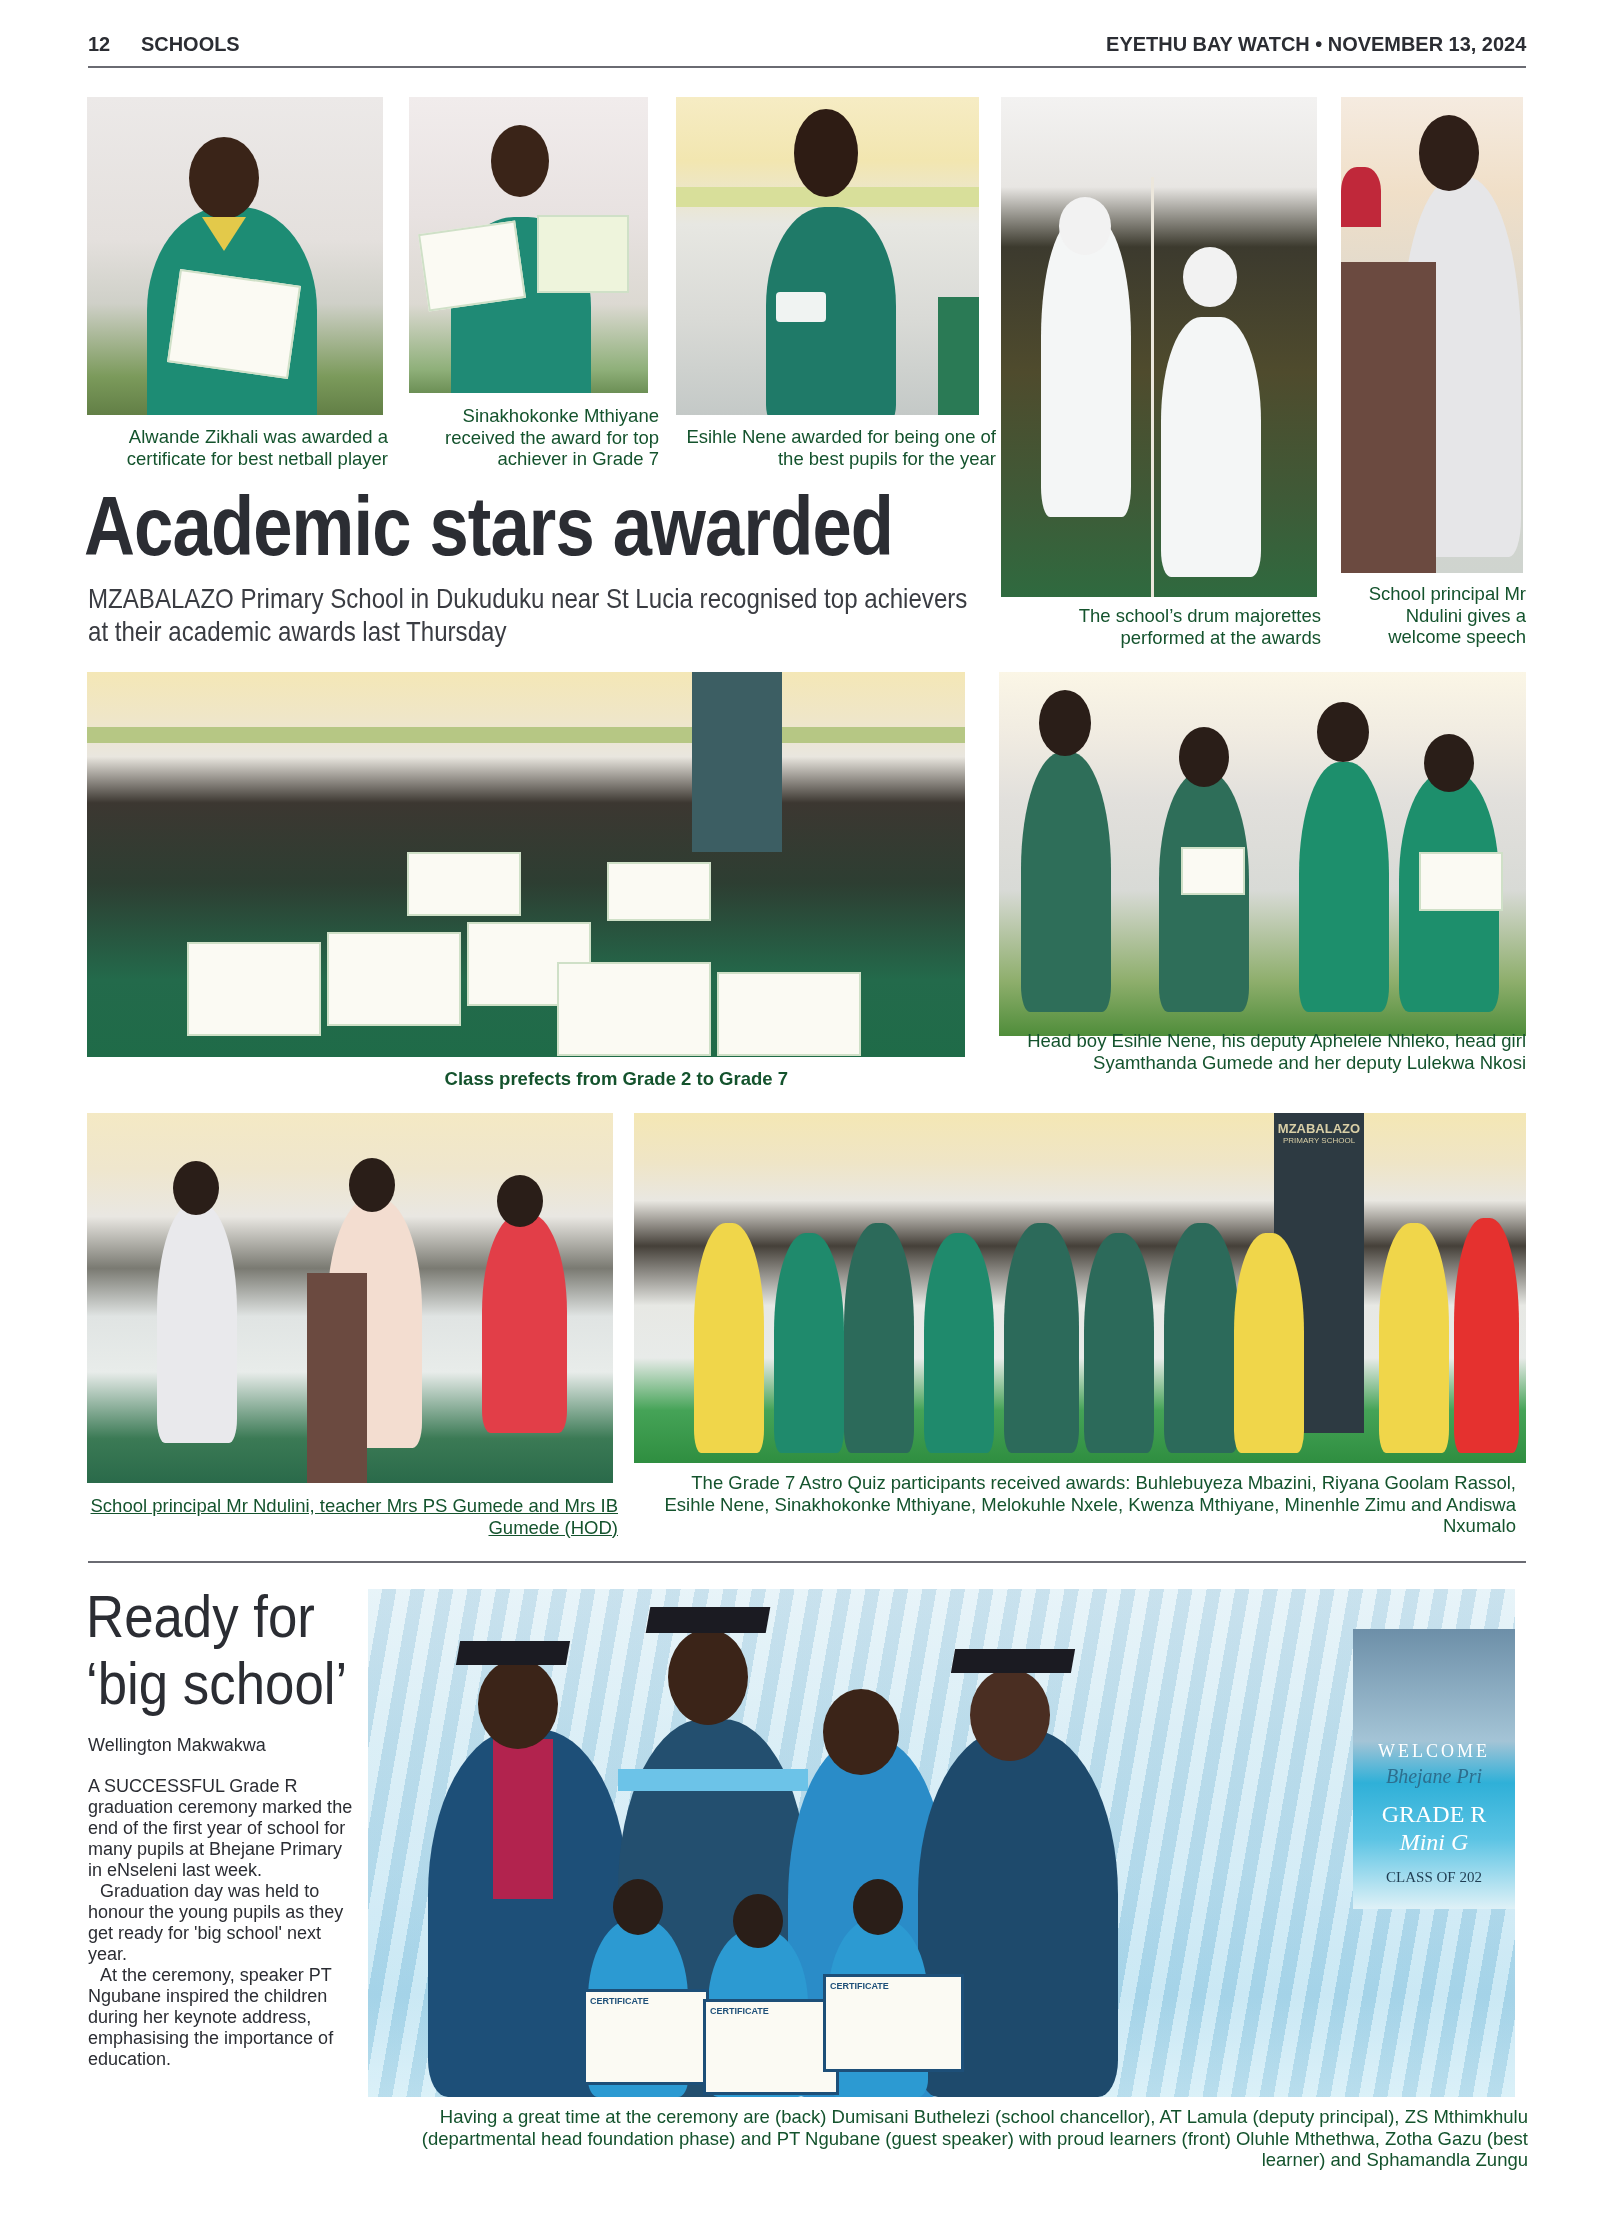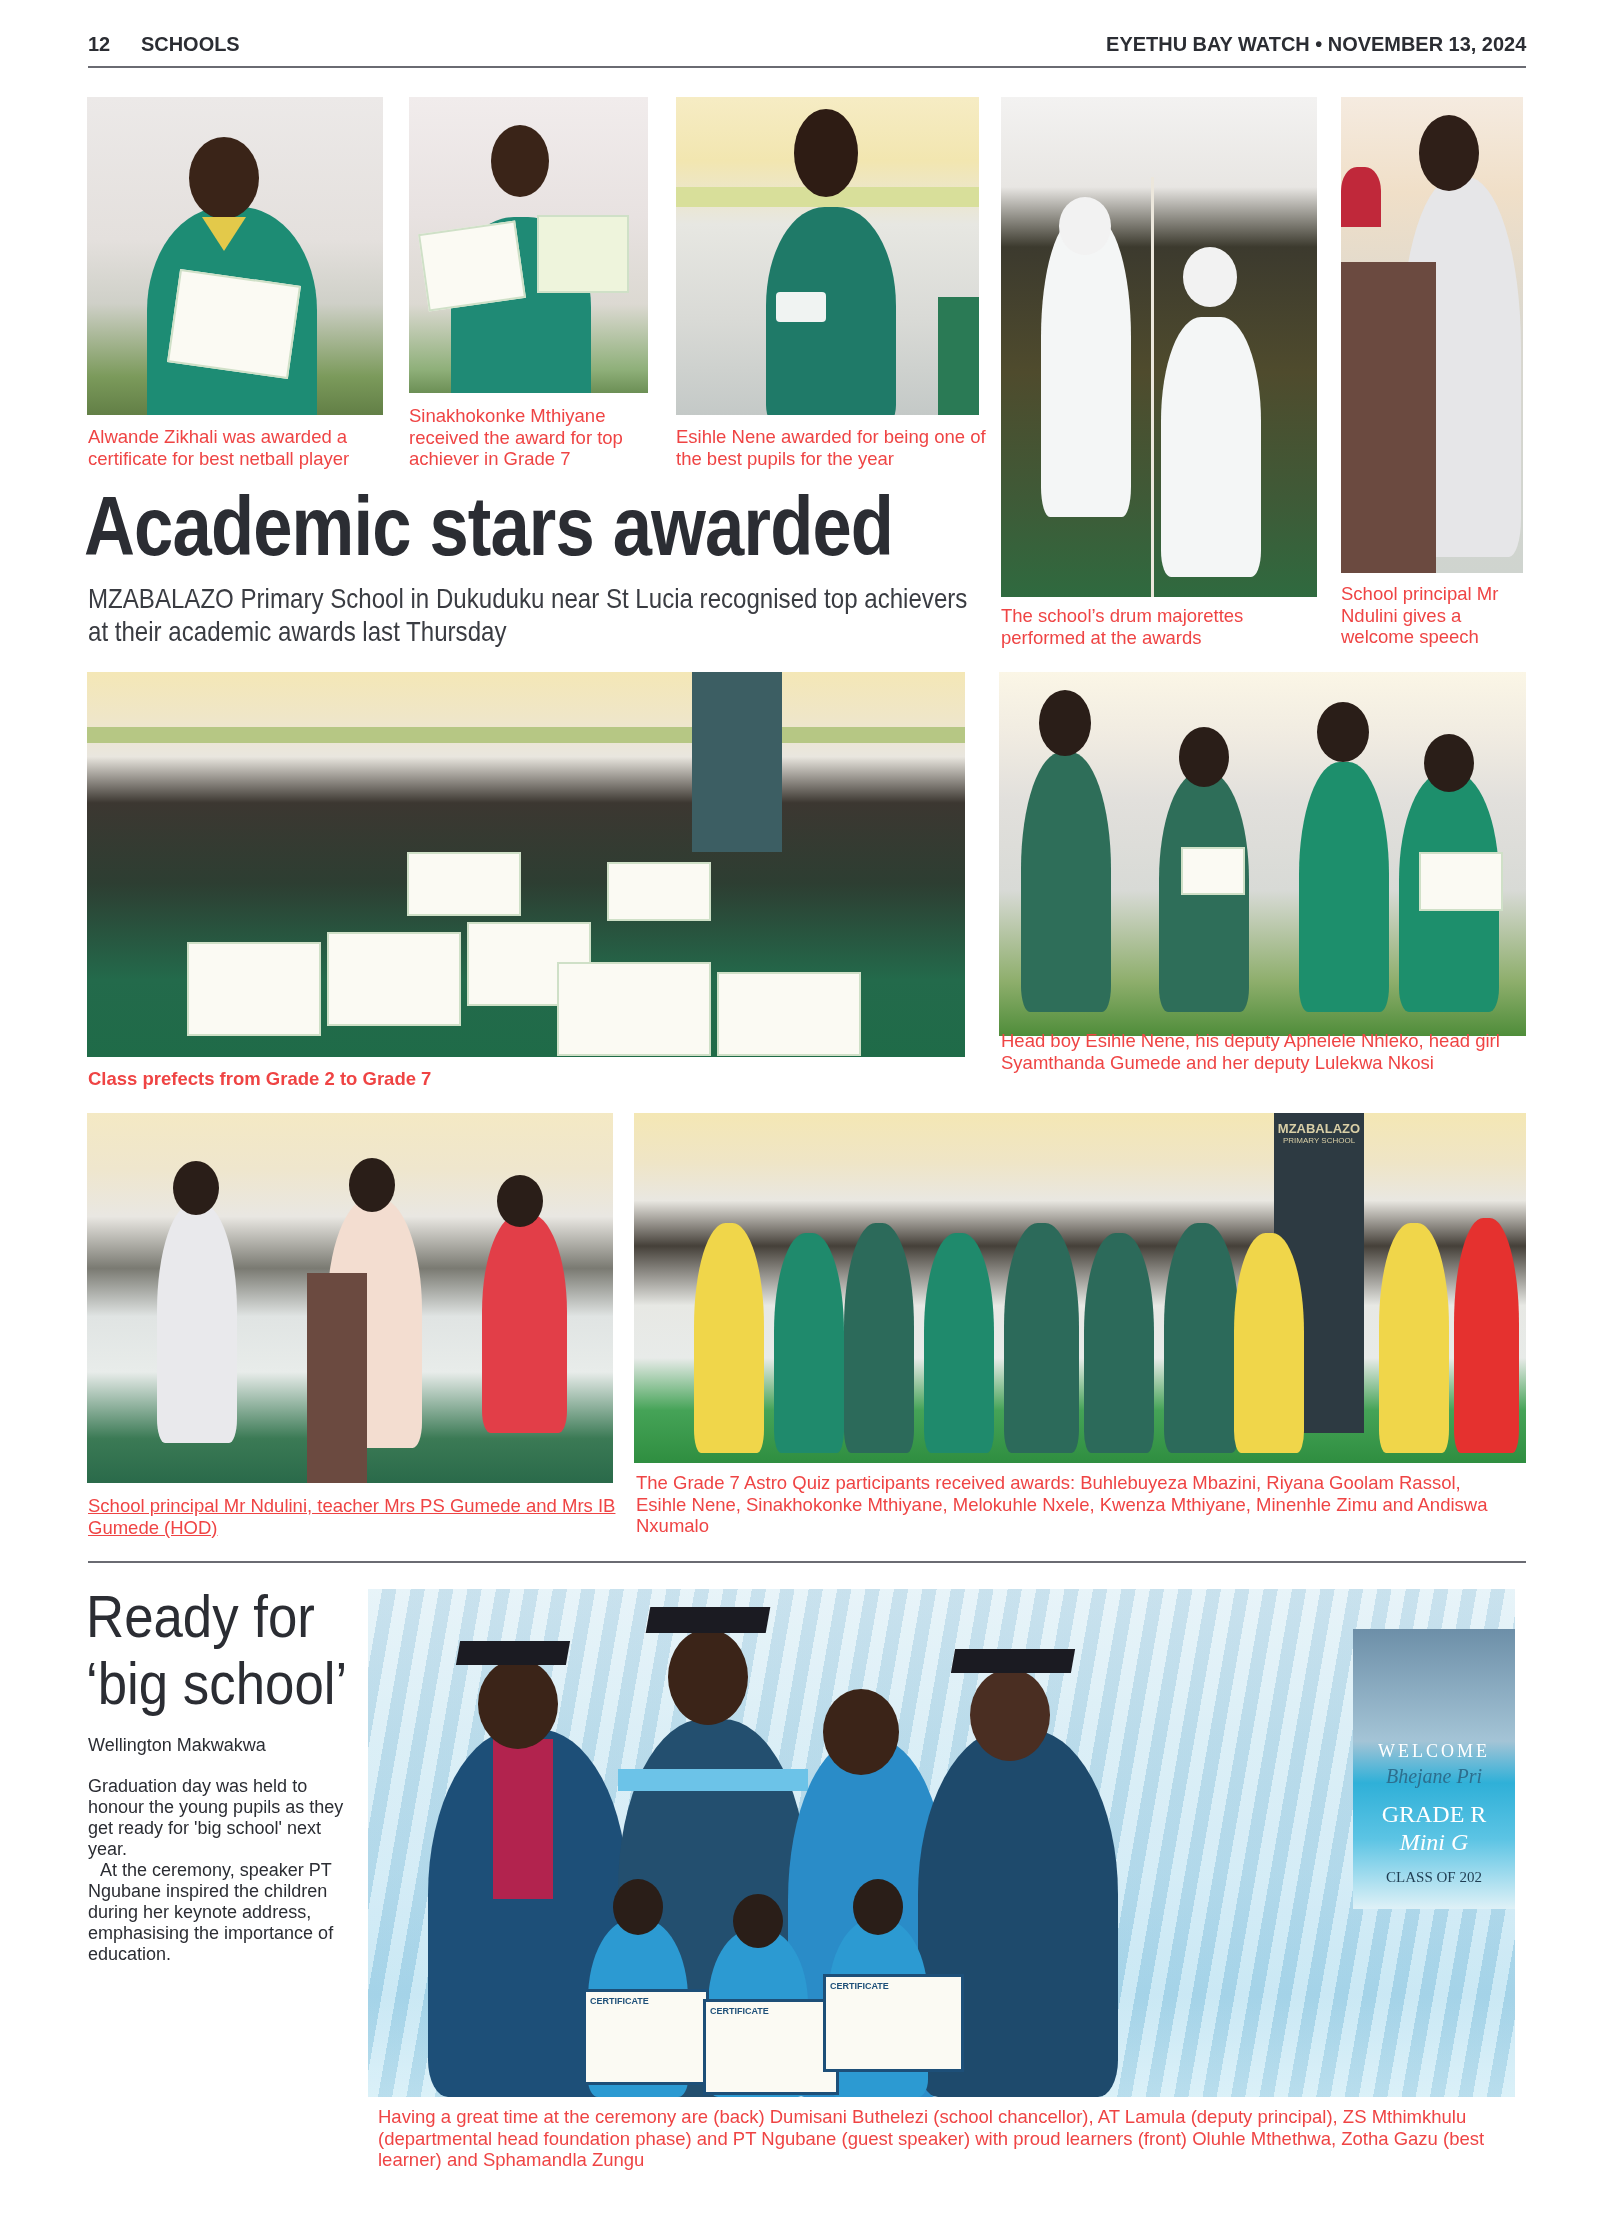--- a/index.html
+++ b/index.html
@@ -3,21 +3,21 @@
   <meta charset="utf-8">
   <style>
     html, body { margin:0; padding:0; background:#ffffff; }
     body { width:1610px; height:2224px; position:relative; overflow:hidden;
            font-family:"Liberation Sans", sans-serif; color:#2b2d33; }
     .abs { position:absolute; }
     .hdr { font-weight:bold; font-size:21px; letter-spacing:0px; color:#2b2d33; transform:scaleX(0.95); transform-origin:left top; }
     .hdr-r { transform-origin:right top; }
     .rule { position:absolute; height:2px; background:#6a6b72; }
     .photo { position:absolute; overflow:hidden; }
-    .cap { position:absolute; font-size:18.5px; line-height:21.5px; color:#ef4444; font-weight:bold; }
+    .cap { position:absolute; font-size:18.5px; line-height:21.5px; color:#14532d; font-weight:bold;text-align:right; }
     .cap-light { font-weight:normal; }
     .headline { position:absolute; font-weight:bold; font-size:84px; line-height:92px; color:#2b2d33; letter-spacing:-1px; transform:scaleX(0.84); transform-origin:left top; white-space:nowrap; }
     .deck { position:absolute; font-size:28px; line-height:33px; color:#3a3c42; transform:scaleX(0.86); transform-origin:left top; }
     .headline2 { position:absolute; font-size:60px; line-height:66px; color:#2b2d33; transform:scaleX(0.88); transform-origin:left top; white-space:nowrap; }
     .byline { position:absolute; font-size:18px; color:#2b2d33; }
     .body { position:absolute; font-size:18px; line-height:21px; color:#2b2d33; }
     .body p { margin:0; }
     .body p + p { text-indent:12px; }
     .person { position:absolute; border-radius:45% 45% 10% 10%; }
     .head { position:absolute; border-radius:50%; background:#2a1e18; }
@@ -133,20 +133,21 @@
 </div>
 <div class="cap cap-light" style="left:636px; top:1472px; width:880px;">The Grade 7 Astro Quiz participants received awards: Buhlebuyeza Mbazini, Riyana Goolam Rassol, Esihle Nene, Sinakhokonke Mthiyane, Melokuhle Nxele, Kwenza Mthiyane, Minenhle Zimu and Andiswa Nxumalo</div>
 
 <div class="rule" style="left:88px; top:1561px; width:1438px; height:2px;"></div>
 
 <div class="headline2" style="left:86px; top:1584px;">Ready for</div>
 <div class="headline2" style="left:86px; top:1651px;">‘big school’</div>
 <div class="byline" style="left:88px; top:1735px;">Wellington Makwakwa</div>
 
 <div class="body" style="left:88px; top:1776px; width:270px;">
+  <p>A SUCCESSFUL Grade R graduation ceremony marked the end of the first year of school for many pupils at Bhejane Primary in eNseleni last week.</p>
   <p>Graduation day was held to honour the young pupils as they get ready for 'big school' next year.</p>
   <p>At the ceremony, speaker PT Ngubane inspired the children during her keynote address, emphasising the importance of education.</p>
 </div>
 
 <div class="photo" style="left:368px; top:1589px; width:1147px; height:508px; background:linear-gradient(180deg,#dbeef6 0%,#c8e6f2 30%,#bfe3f2 55%,#aedcef 80%,#c7e9f5 100%);">
 
   <div style="position:absolute; left:0; top:0; width:1147px; height:508px; background:repeating-linear-gradient(100deg, rgba(255,255,255,0.35) 0 14px, rgba(120,170,200,0.18) 14px 28px);"></div>
 
   <div style="position:absolute; left:985px; top:40px; width:162px; height:280px; background:linear-gradient(180deg,#6d8fa8 0%,#a4c4d6 40%,#2fb0d8 55%,#5cc4e4 75%,#dff1f7 100%);">
     <div class="banner-txt" style="left:0; top:112px; width:162px; font-size:18px; letter-spacing:3px;">WELCOME</div>

